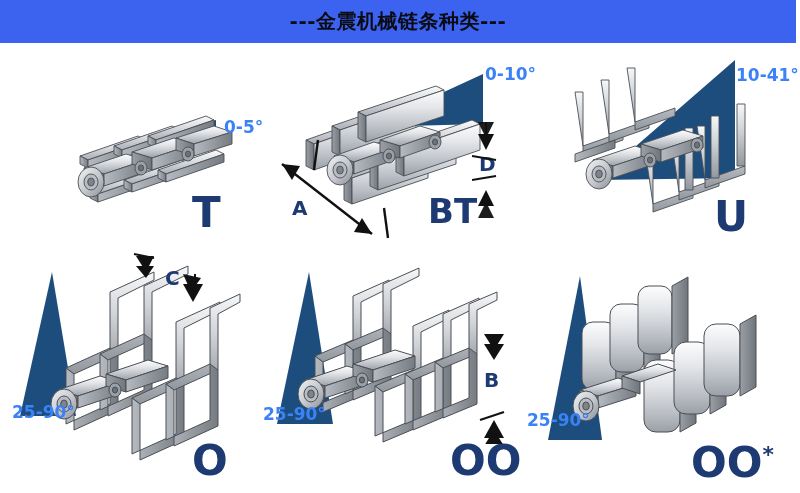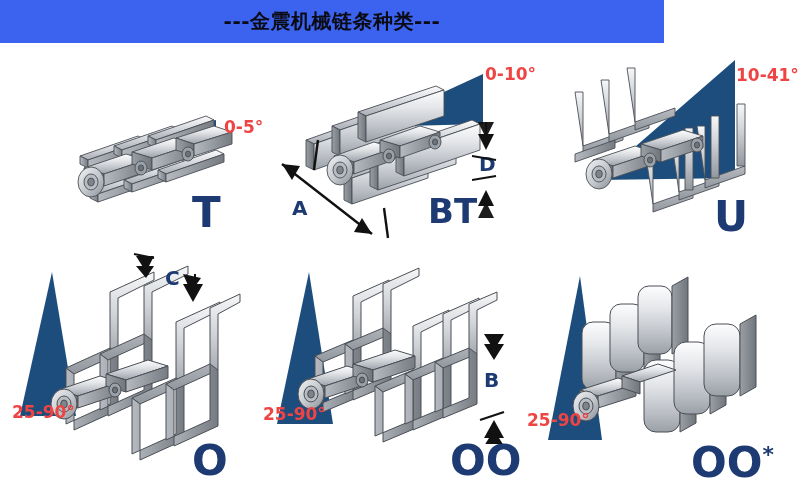--- a/index.html
+++ b/index.html
@@ -10,21 +10,21 @@
     width: 800px; height: 493px;
     position: relative;
     overflow: hidden;
     font-family: "Liberation Sans", sans-serif;
   }
   #page { position: absolute; inset: 0; background: #ffffff; }
 
   
   .header-bar {
     position: absolute; left: 0; top: 0;
-    width: 664px; height: 43px;
+    width: 796px; height: 43px;
     background: #3b63f0;
     display: flex; align-items: center; justify-content: center;
   }
   .header-title {
     color: #0b0b14;
     font-size: 20px;
     font-weight: bold;
     letter-spacing: 0.5px;
     font-family: "DejaVu Sans", sans-serif;
     white-space: nowrap;
@@ -50,21 +50,21 @@
   
   .cell { position: absolute; }
   .cell svg { display: block; }
 
   
   .angle-label {
     position: absolute;
     font-family: "DejaVu Sans", sans-serif;
     font-size: 17px;
     font-weight: 600;
-    color: #ef4444;
+    color: #3b82f6;
     white-space: nowrap;
     z-index: 5;
   }
   .type-label {
     position: absolute;
     font-family: "DejaVu Sans", sans-serif;
     font-weight: bold;
     color: #1d3a72;
     white-space: nowrap;
     z-index: 5;

